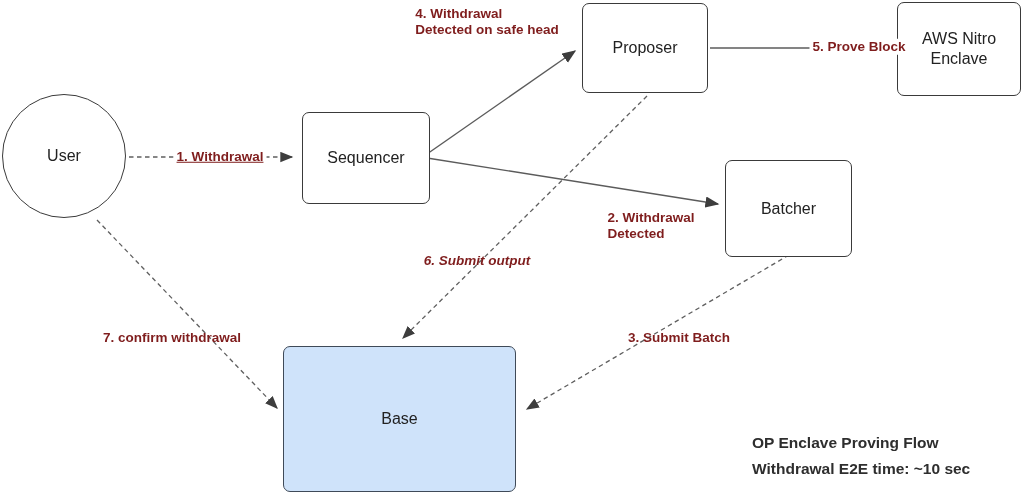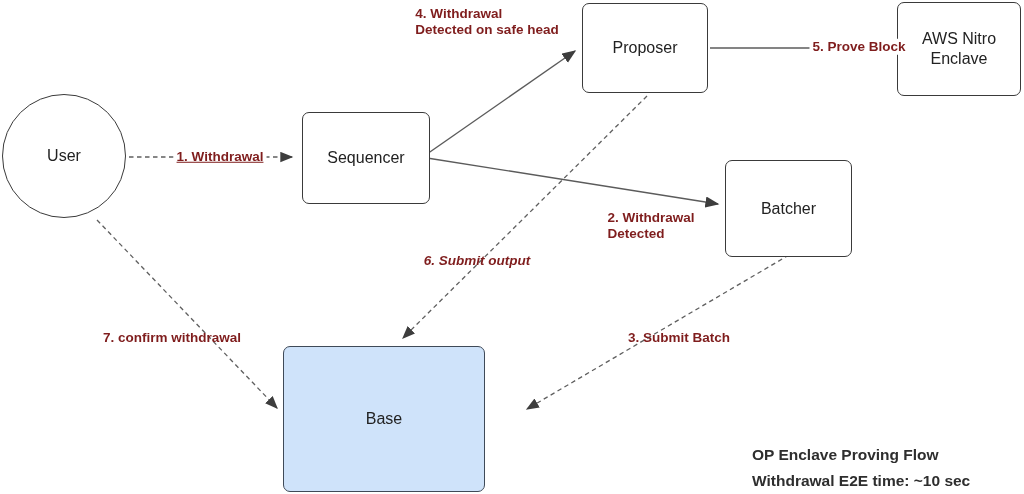--- a/index.html
+++ b/index.html
@@ -43,21 +43,20 @@
   }
   .edge-label.on-line { background: #ffffff; padding: 0 3px; white-space: nowrap; }
   #caption {
     position: absolute;
     left: 752px;
     top: 430px;
     font-size: 15.5px;
     font-weight: 700;
     color: #2e2e2e;
     line-height: 26px;
-    margin-top: 12px;
   }
 </style>
 </head>
 <body>
 
 <div id="canvas">
 
   <svg id="edges-svg" viewBox="0 0 1024 494" xmlns="http://www.w3.org/2000/svg">
     <defs>
       <marker id="arrowhead" markerWidth="11" markerHeight="9" refX="9" refY="4" orient="auto">
@@ -86,21 +85,21 @@
   </div>
 
   <div class="node" style="left:897px; top:2px; width:124px; height:94px; padding:4px 14px;">
     <span>AWS Nitro Enclave</span>
   </div>
 
   <div class="node" style="left:725px; top:160px; width:127px; height:97px;align-items:center;">
     <span>Batcher</span>
   </div>
 
-  <div class="node base-node" style="left:283px; top:346px; width:202px; height:146px;">
+  <div class="node base-node" style="left:283px; top:346px; width:233px; height:146px;">
     <span>Base</span>
   </div>
 
   <div class="edge-label on-line" style="left:220px; top:157px;text-decoration:underline;">1. Withdrawal</div>
 
   <div class="edge-label" style="left:651px; top:226px;">2. Withdrawal
 Detected</div>
 
   <div class="edge-label" style="left:651px; top:338px;margin-left:28px;">3. Submit Batch</div>
 

